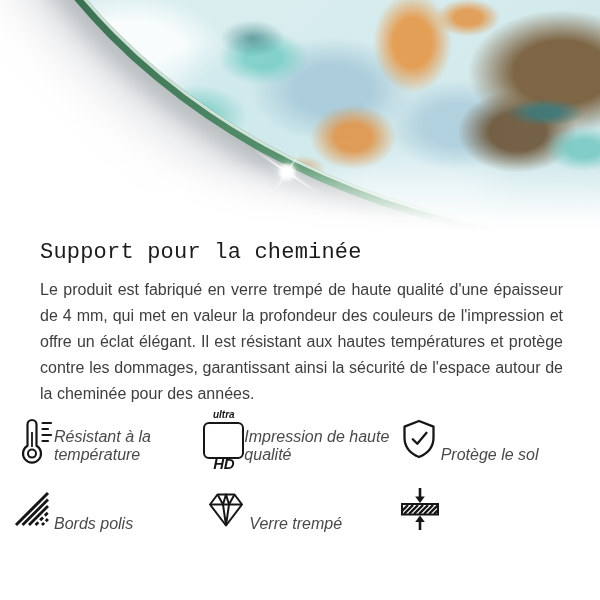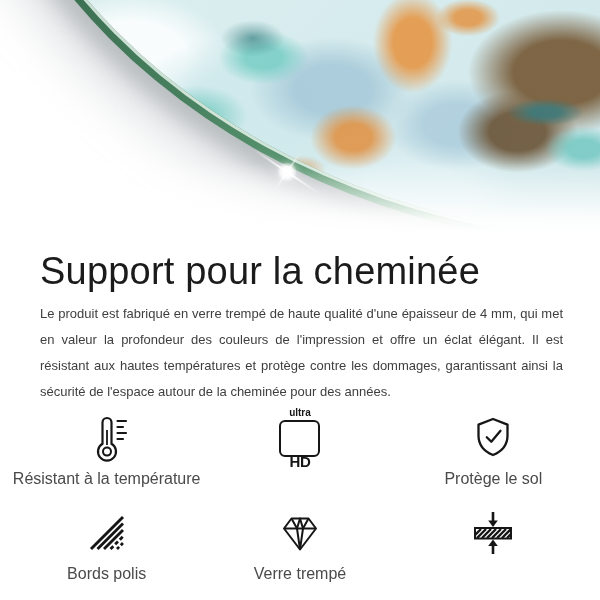--- a/index.html
+++ b/index.html
@@ -47,30 +47,30 @@
   .sparkle .ray2 { position:absolute; left:18px; top:39px; width:44px; height:1.6px;
     background:linear-gradient(90deg, rgba(255,255,255,0), rgba(255,255,255,.9) 50%, rgba(255,255,255,0));
     transform:rotate(-56deg); }
   .sparkle .core { position:absolute; left:31px; top:31px; width:18px; height:18px;
     background:radial-gradient(circle, #fff 0 3px, rgba(255,255,255,.75) 6px, rgba(255,255,255,0) 10px); }
   .hero-fade { position:absolute; inset:0;
     background:linear-gradient(to bottom, rgba(255,255,255,0) 70%, rgba(255,255,255,.55) 84%, rgba(255,255,255,.92) 94%, #fff 100%); }
 
   
   .content { padding:0 37px 0 40px; }
-  .title { margin-top:22px; font-family:Liberation Sans, sans-serif; font-weight:400;
-           font-size:38px; line-height:34px; color:#1b1b1b; letter-spacing:.2px; }
+  .title { margin-top:4px; font-family:Liberation Mono, monospace; font-weight:400;
+           font-size:22px; line-height:34px; color:#1b1b1b; letter-spacing:.2px; }
   .title span { display:block; }
-  .descr { margin-top:13px; font-size:13px; line-height:26px; color:#3e3e3e;
+  .descr { margin-top:7px; font-size:16px; line-height:26px; color:#3e3e3e;
            text-align:justify; }
 
   
   .features { margin-top:9px; padding:0 10px; display:grid;
               grid-template-columns:repeat(3,1fr); row-gap:21px; }
-  .feature { display:flex; flex-direction:column; align-items:center; }
+  .feature { display:flex; flex-direction:row; align-items:flex-end;font-style:italic; }
   .f-icon { height:48px; display:flex; align-items:center; justify-content:center; }
   .f-label { margin-top:8px; font-size:16px; color:#4a4a4a; }
   svg { display:block; }
   .uhd-box { width:41px; height:37px; border:2.6px solid #161616; border-radius:6px;
              display:flex; flex-direction:column; align-items:center; justify-content:center;
              color:#161616; }
   .uhd-top { font-size:10px; font-weight:700; line-height:10px; }
   .uhd-bottom { font-size:15px; font-weight:800; line-height:15px; letter-spacing:-.3px;margin-top:36px; }
 </style>
 </head>
@@ -114,20 +114,21 @@
     <div class="f-label">Résistant à la température</div>
   </div>
 
   <div class="feature">
     <div class="f-icon">
       <div class="uhd-box">
         <span class="uhd-top">ultra</span>
         <span class="uhd-bottom">HD</span>
       </div>
     </div>
+    <div class="f-label">Impression de haute qualité</div>
   </div>
 
   <div class="feature">
     <div class="f-icon">
       <svg width="44" height="46" viewBox="0 0 44 46" fill="none" stroke="#161616" stroke-width="2.3" stroke-linejoin="round">
         <path d="M22,4 L36.5,9.6 V20.5 C36.5,30.5 30,36.8 22,40 C14,36.8 7.5,30.5 7.5,20.5 V9.6 Z"></path>
         <path d="M15.8,22.3 L20.3,26.8 L29.5,15.8" stroke-linecap="round"></path>
       </svg>
     </div>
     <div class="f-label">Protège le sol</div>

